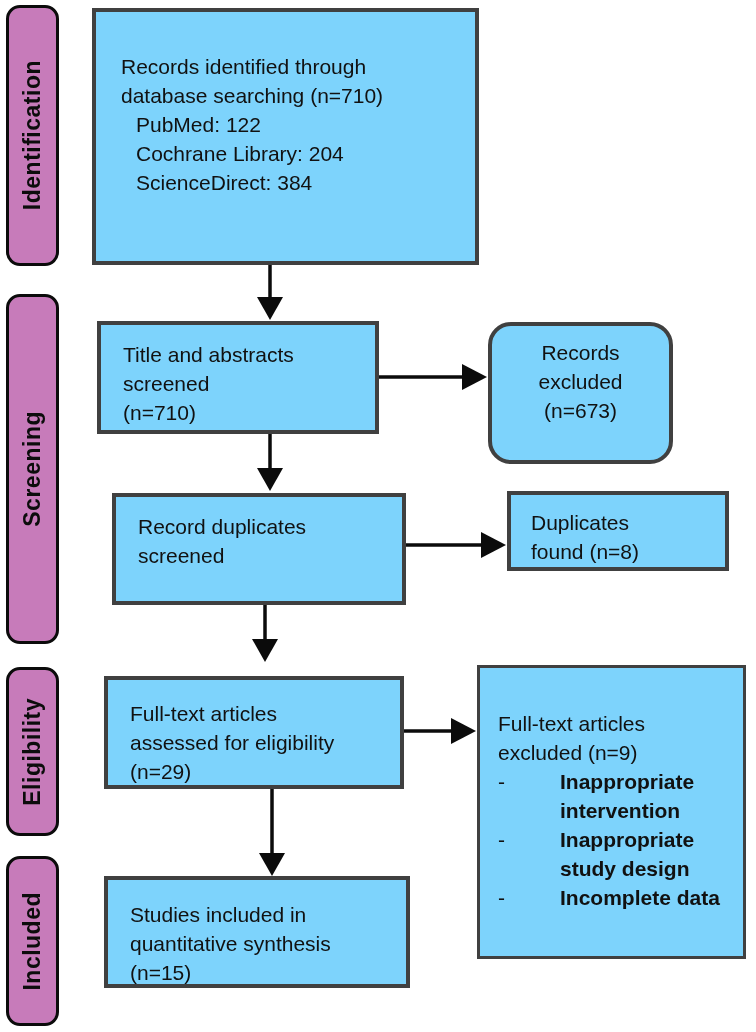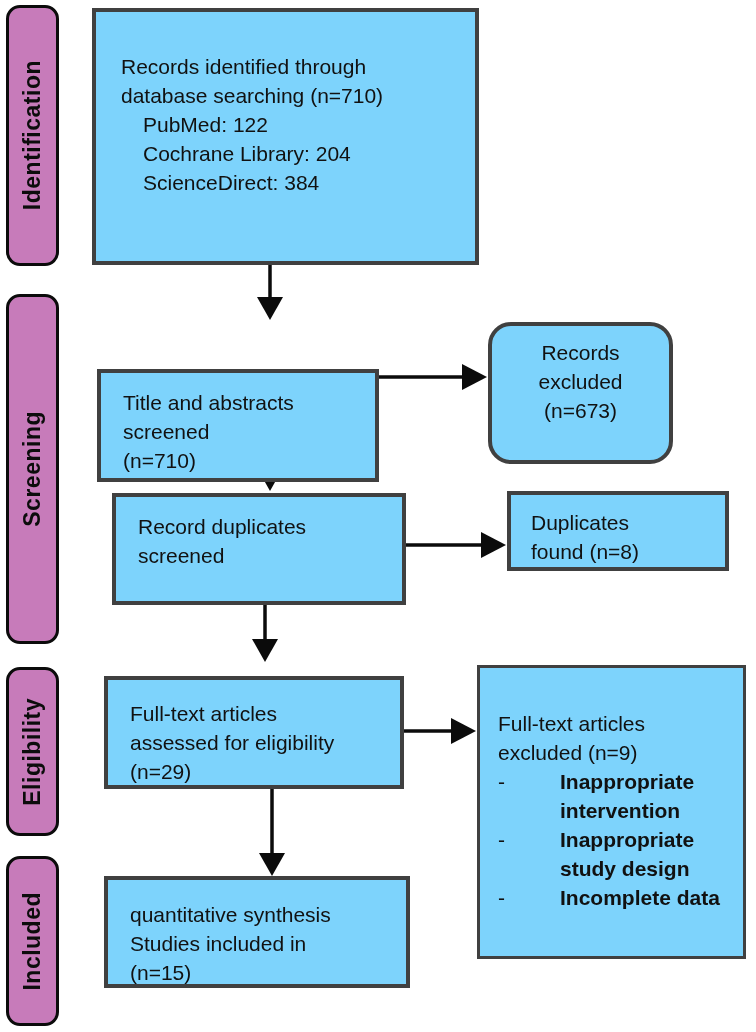--- a/index.html
+++ b/index.html
@@ -47,23 +47,23 @@
     background: #7dd3fc;
     border: 4px solid #404040;
     box-sizing: border-box;
     font-size: 21px;
     line-height: 29px;
     color: #111111;
   }
   .node .line { white-space: nowrap; }
 
   .box-records-identified  { left: 92px;  top: 8px;   width: 387px; height: 257px; padding: 40px 8px 0 25px; }
-  .box-records-identified .sub { margin-left: 22px; }
+  .box-records-identified .sub { margin-left: 15px; }
 
-  .box-titles-screened     { left: 97px;  top: 321px; width: 282px; height: 113px; padding: 15px 8px 0 22px; margin-top: 48px; }
+  .box-titles-screened     { left: 97px;  top: 321px; width: 282px; height: 113px; padding: 15px 8px 0 22px; }
   .box-records-excluded    { left: 488px; top: 322px; width: 185px; height: 142px; padding: 12px 4px 4px 4px; text-align: center; border-radius: 23px; }
   .box-duplicates-screened { left: 112px;  top: 493px; width: 294px; height: 112px; padding: 15px 8px 0 22px; }
   .box-duplicates-found    { left: 507px; top: 491px; width: 222px; height: 80px; padding: 13px 8px 0 20px; }
   .box-fulltext-assessed   { left: 104px; top: 676px; width: 300px; height: 113px; padding: 19px 8px 0 22px; }
   .box-fulltext-excluded   { left: 477px; top: 665px; width: 269px; height: 294px; border-width: 3px; padding: 41px 6px 0 18px; }
   .box-studies-included    { left: 104px; top: 876px; width: 306px; height: 112px; padding: 20px 8px 0 22px; }
 
   .reason-row { display: flex; }
   .reason-dash { width: 62px; flex: 0 0 62px; }
   .reason-text { width: 160px; white-space: normal; font-weight: bold; }
@@ -173,18 +173,18 @@
       <span class="reason-dash">-</span>
       <span class="reason-text">Inappropriate study design</span>
     </div>
     <div class="reason-row">
       <span class="reason-dash">-</span>
       <span class="reason-text">Incomplete data</span>
     </div>
   </div>
 
   <div class="node box-studies-included">
+    <div class="line">Studies included in</div>
     <div class="line">quantitative synthesis</div>
-    <div class="line">Studies included in</div>
     <div class="line">(n=15)</div>
   </div>
 
 </div>
 
 </body></html>

